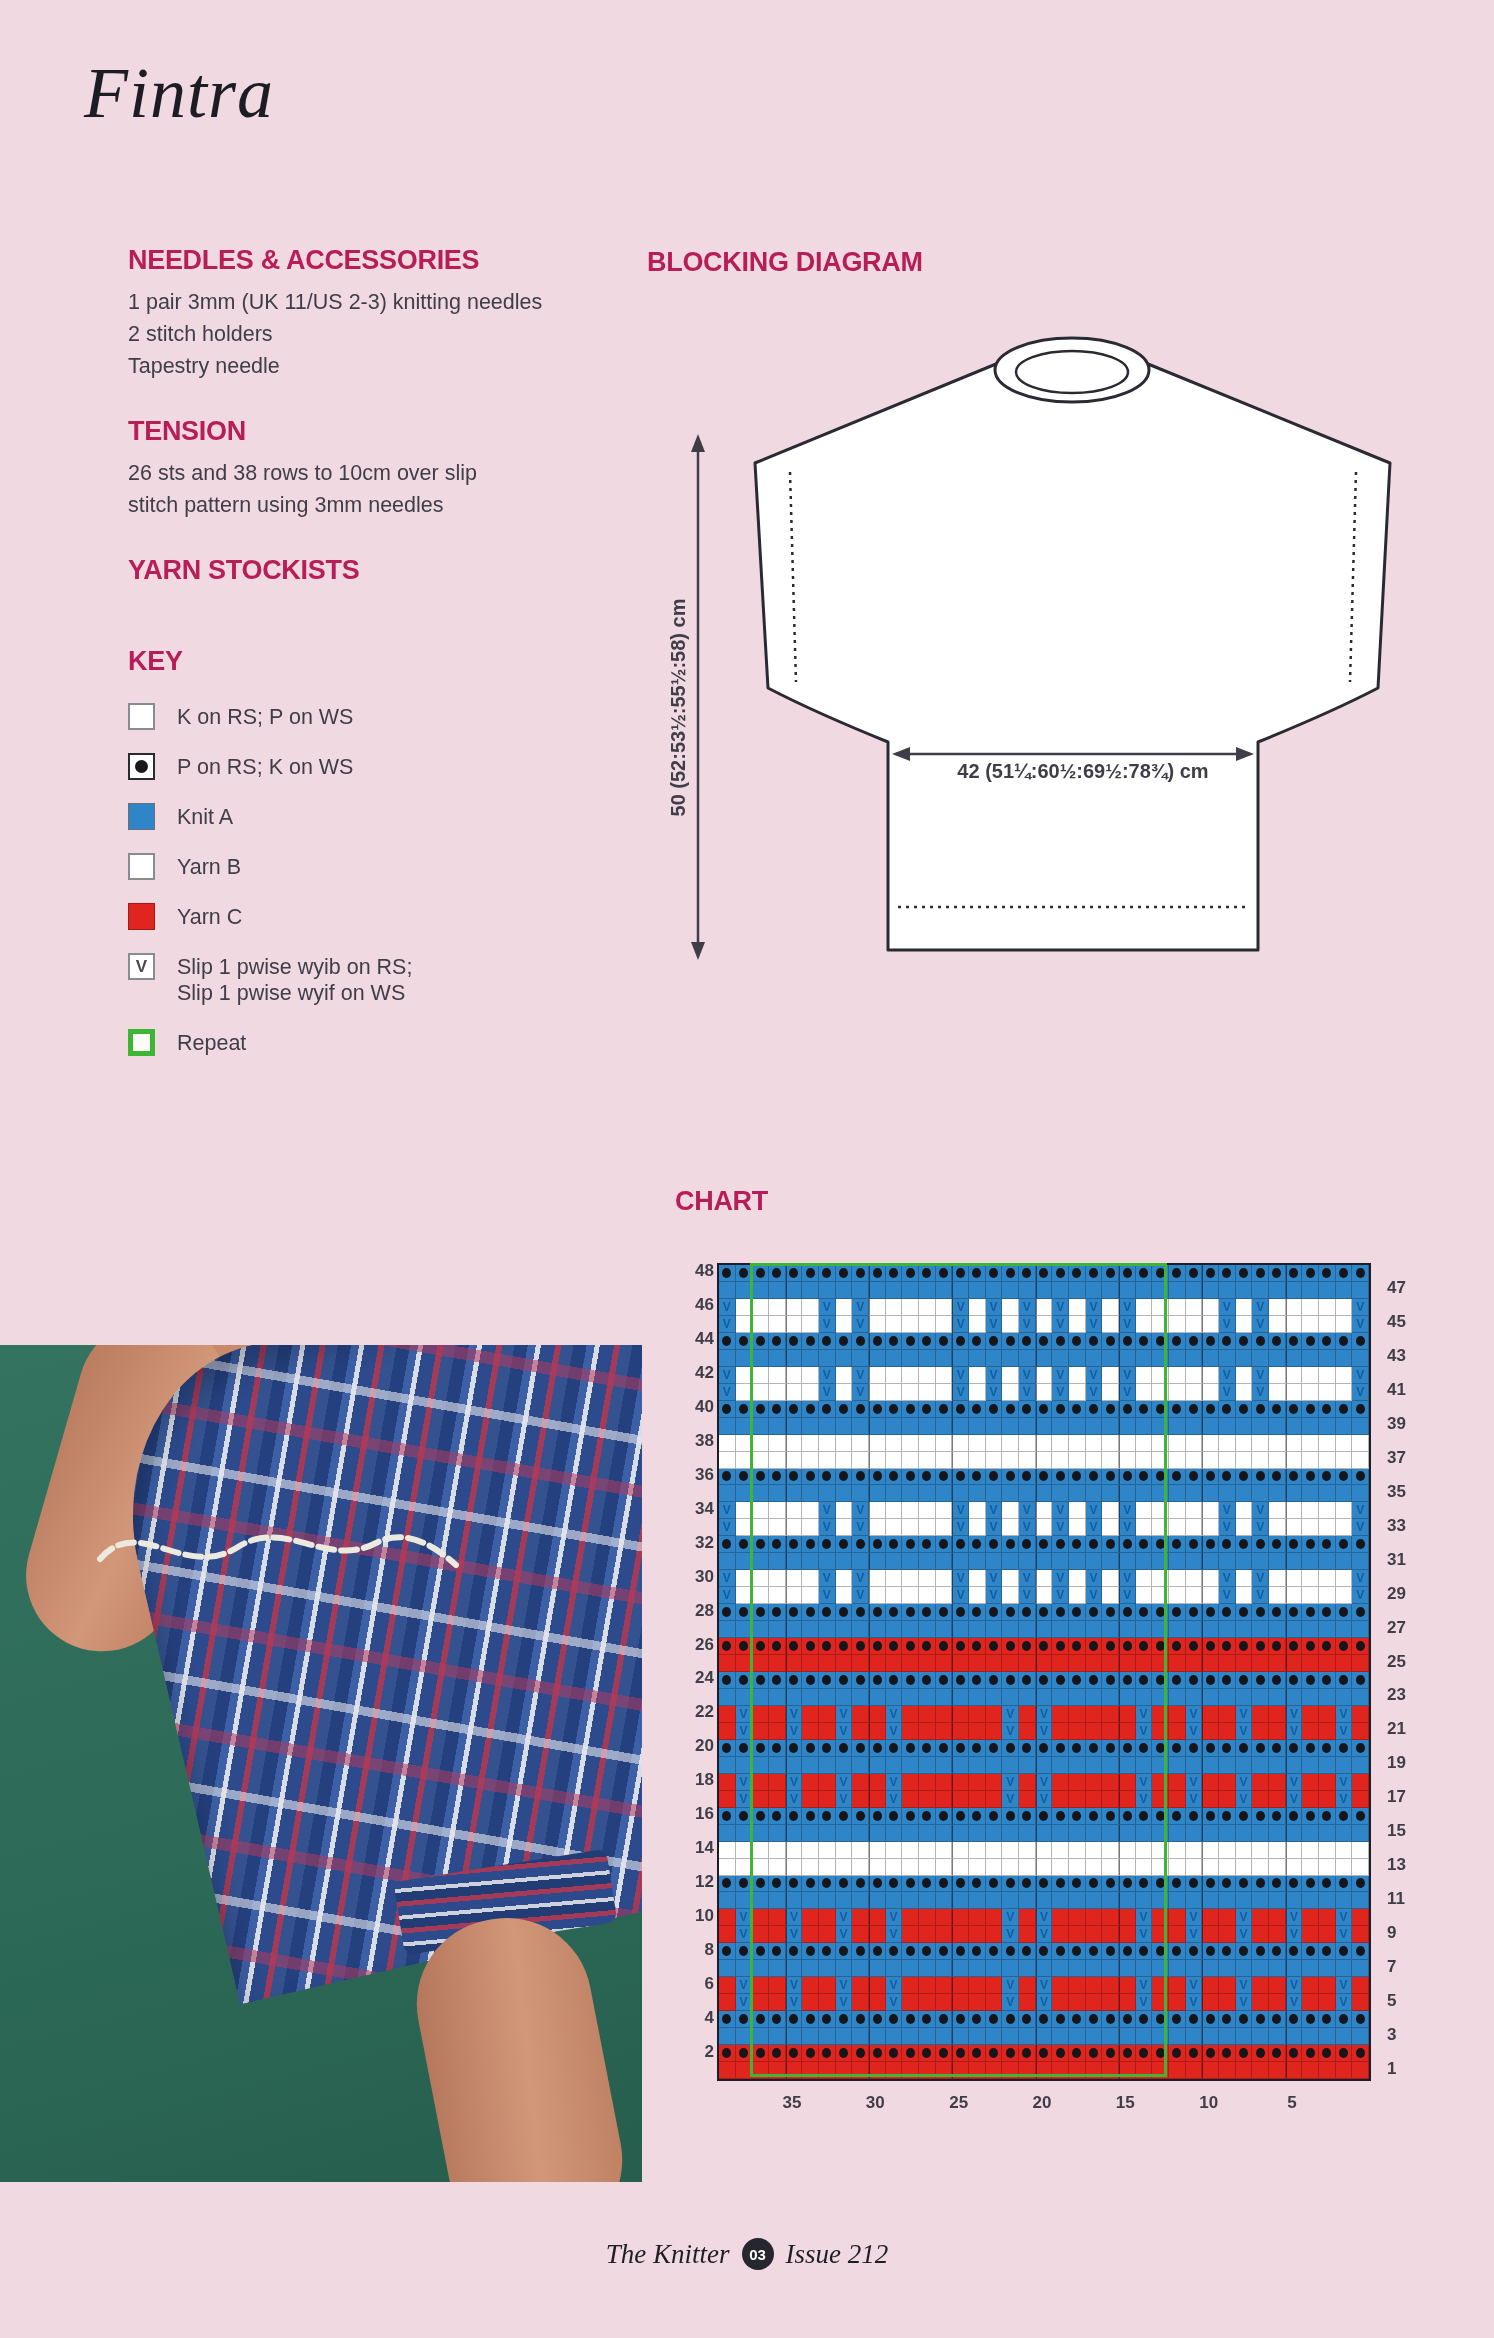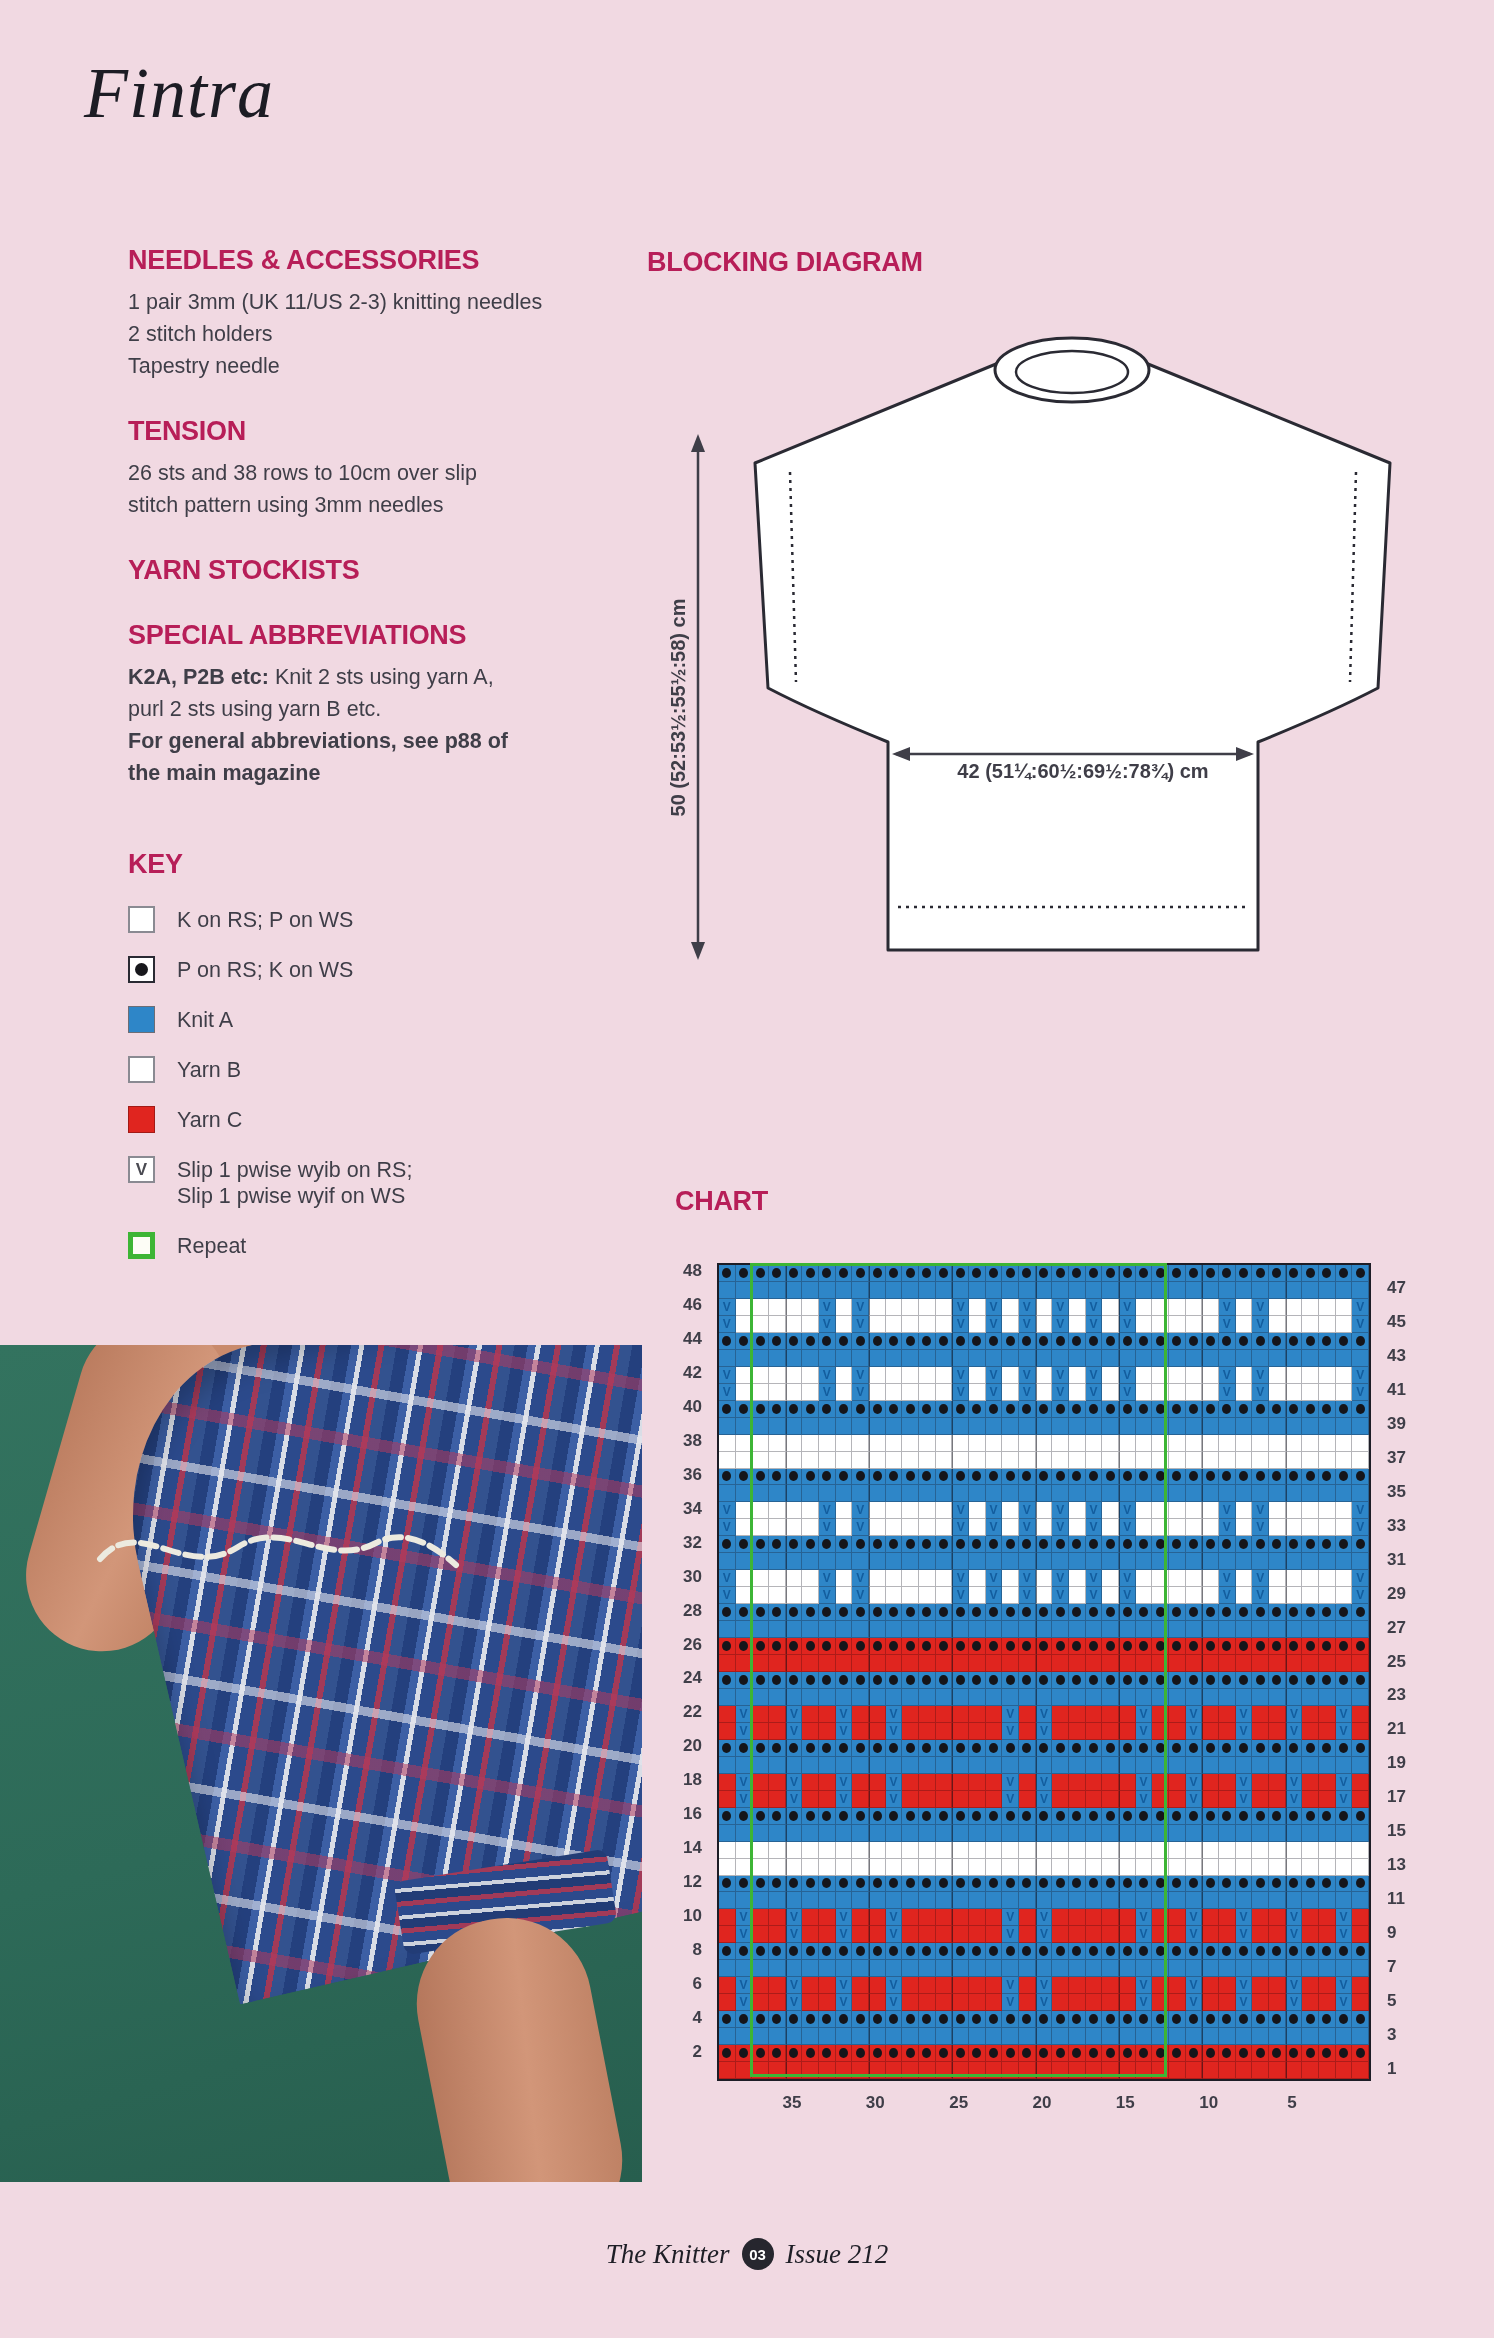--- a/index.html
+++ b/index.html
@@ -61,21 +61,21 @@
   .dot::after{content:"";width:9px;height:10px;border-radius:50%;background:#15151a;}
   .vee{color:#135d9e;}
   .sep{border-left:1px solid rgba(10,10,20,.55);}
   .repeat-box{
     position:absolute;top:8px;height:814px;box-sizing:border-box;
     left:calc(57px + 650px * 2 / 39);
     width:calc(650px * 25 / 39);
     border:3px solid #3db535;pointer-events:none;
   }
   .rlab{position:absolute;font-size:17px;font-weight:600;color:#3f3e48;line-height:18px;}
-  .labels-left{position:absolute;left:8px;top:8px;width:42px;height:814px;text-align:right;}
+  .labels-left{position:absolute;left:20px;top:8px;width:42px;height:814px;text-align:right;}
   .labels-left .rlab{right:8px;}
   .labels-right{position:absolute;left:717px;top:8px;width:42px;height:814px;}
   .labels-right .rlab{left:10px;}
   .labels-bottom{position:absolute;left:57px;top:838px;width:650px;height:30px;}
   .blab{position:absolute;transform:translateX(-50%);font-size:17px;font-weight:600;color:#3f3e48;}
   
   .photo{left:0;top:1345px;width:642px;height:837px;overflow:hidden;background:linear-gradient(165deg,#33735f 0%,#2d6a58 55%,#275e4e 100%);}
   .ph-forearm{position:absolute;left:52px;top:-30px;width:152px;height:340px;border-radius:76px;
       background:linear-gradient(100deg,#b97a5d,#d29679 60%,#c08264);transform:rotate(16deg);}
   .ph-hand{position:absolute;left:128px;top:-28px;width:170px;height:120px;border-radius:50%;
@@ -117,27 +117,20 @@
   <div class="sec">
     <div class="sec-head">TENSION</div>
     <div class="body-line">26 sts and 38 rows to 10cm over slip</div>
     <div class="body-line">stitch pattern using 3mm needles</div>
   </div>
 
   <div class="sec">
     <div class="sec-head">YARN STOCKISTS</div>
   </div>
 
-  <div class="sec">
-    <div class="sec-head">SPECIAL ABBREVIATIONS</div>
-    <div class="body-line"><span class="b">K2A, P2B etc:</span> <span>Knit 2 sts using yarn A,</span></div>
-    <div class="body-line">purl 2 sts using yarn B etc.</div>
-    <div class="body-line b">For general abbreviations, see p88 of</div>
-    <div class="body-line b">the main magazine</div>
-  </div>
 
   <div class="sec" style="margin-top:60px;">
     <div class="sec-head" style="margin-bottom:26px;">KEY</div>
 
     <div class="key-item">
       <span class="swatch sw-knit"></span>
       <span class="key-label">K on RS; P on WS</span>
     </div>
     <div class="key-item">
       <span class="swatch sw-purl"></span>

